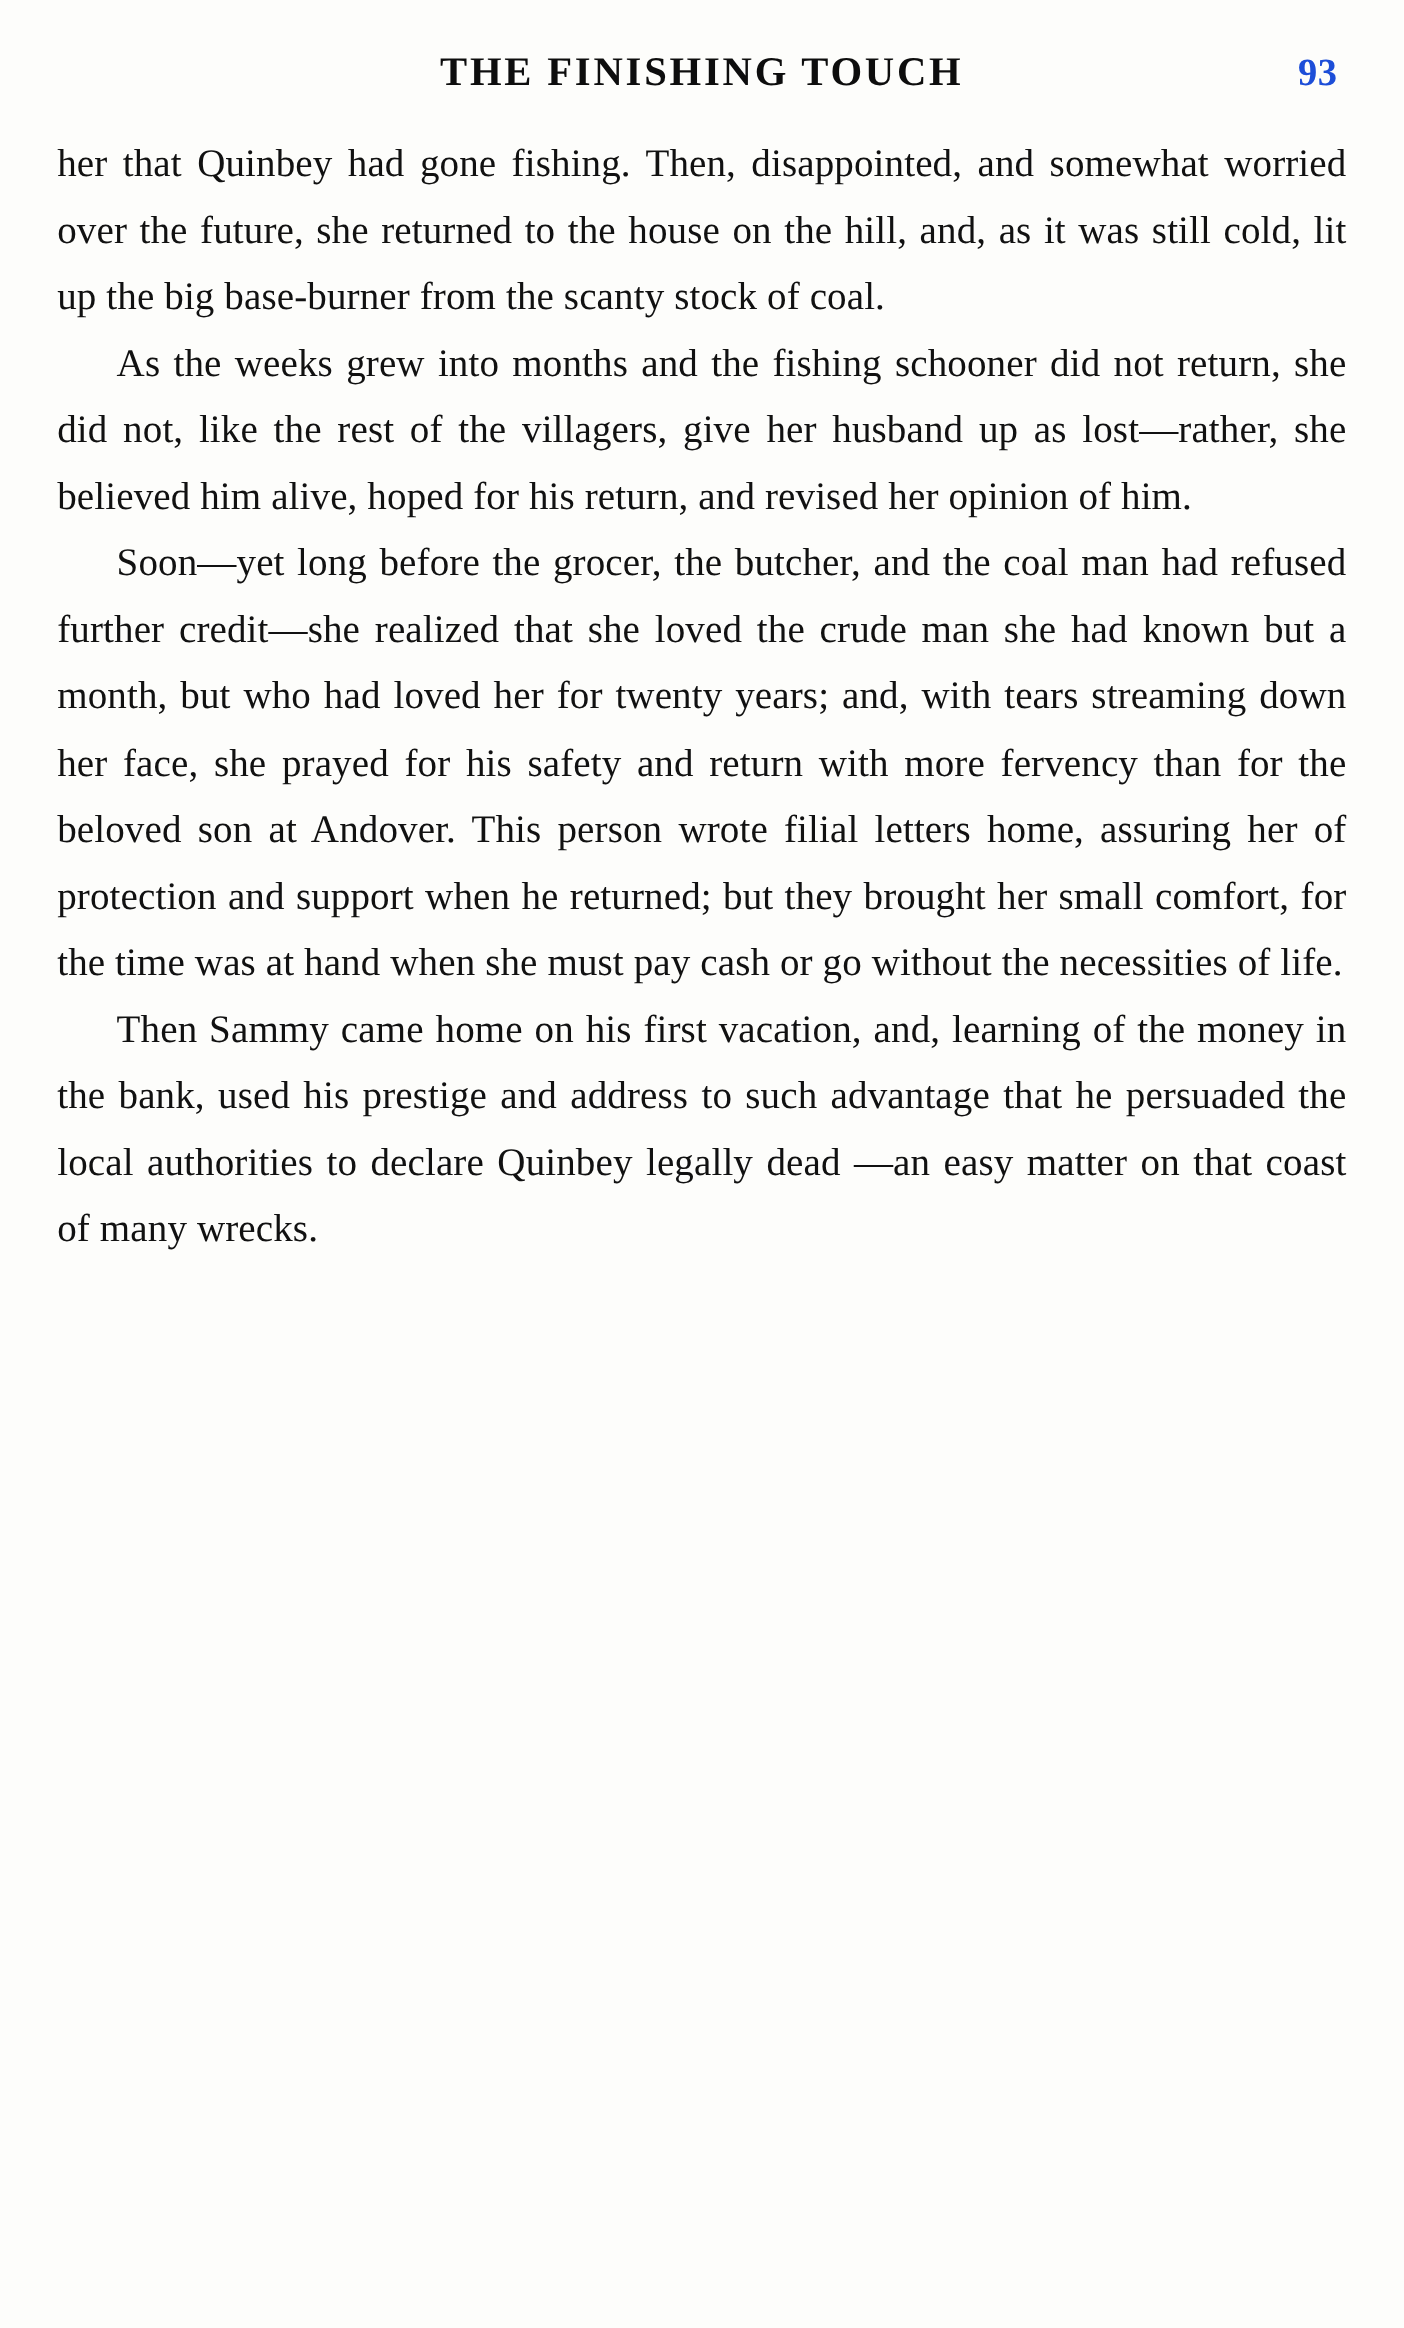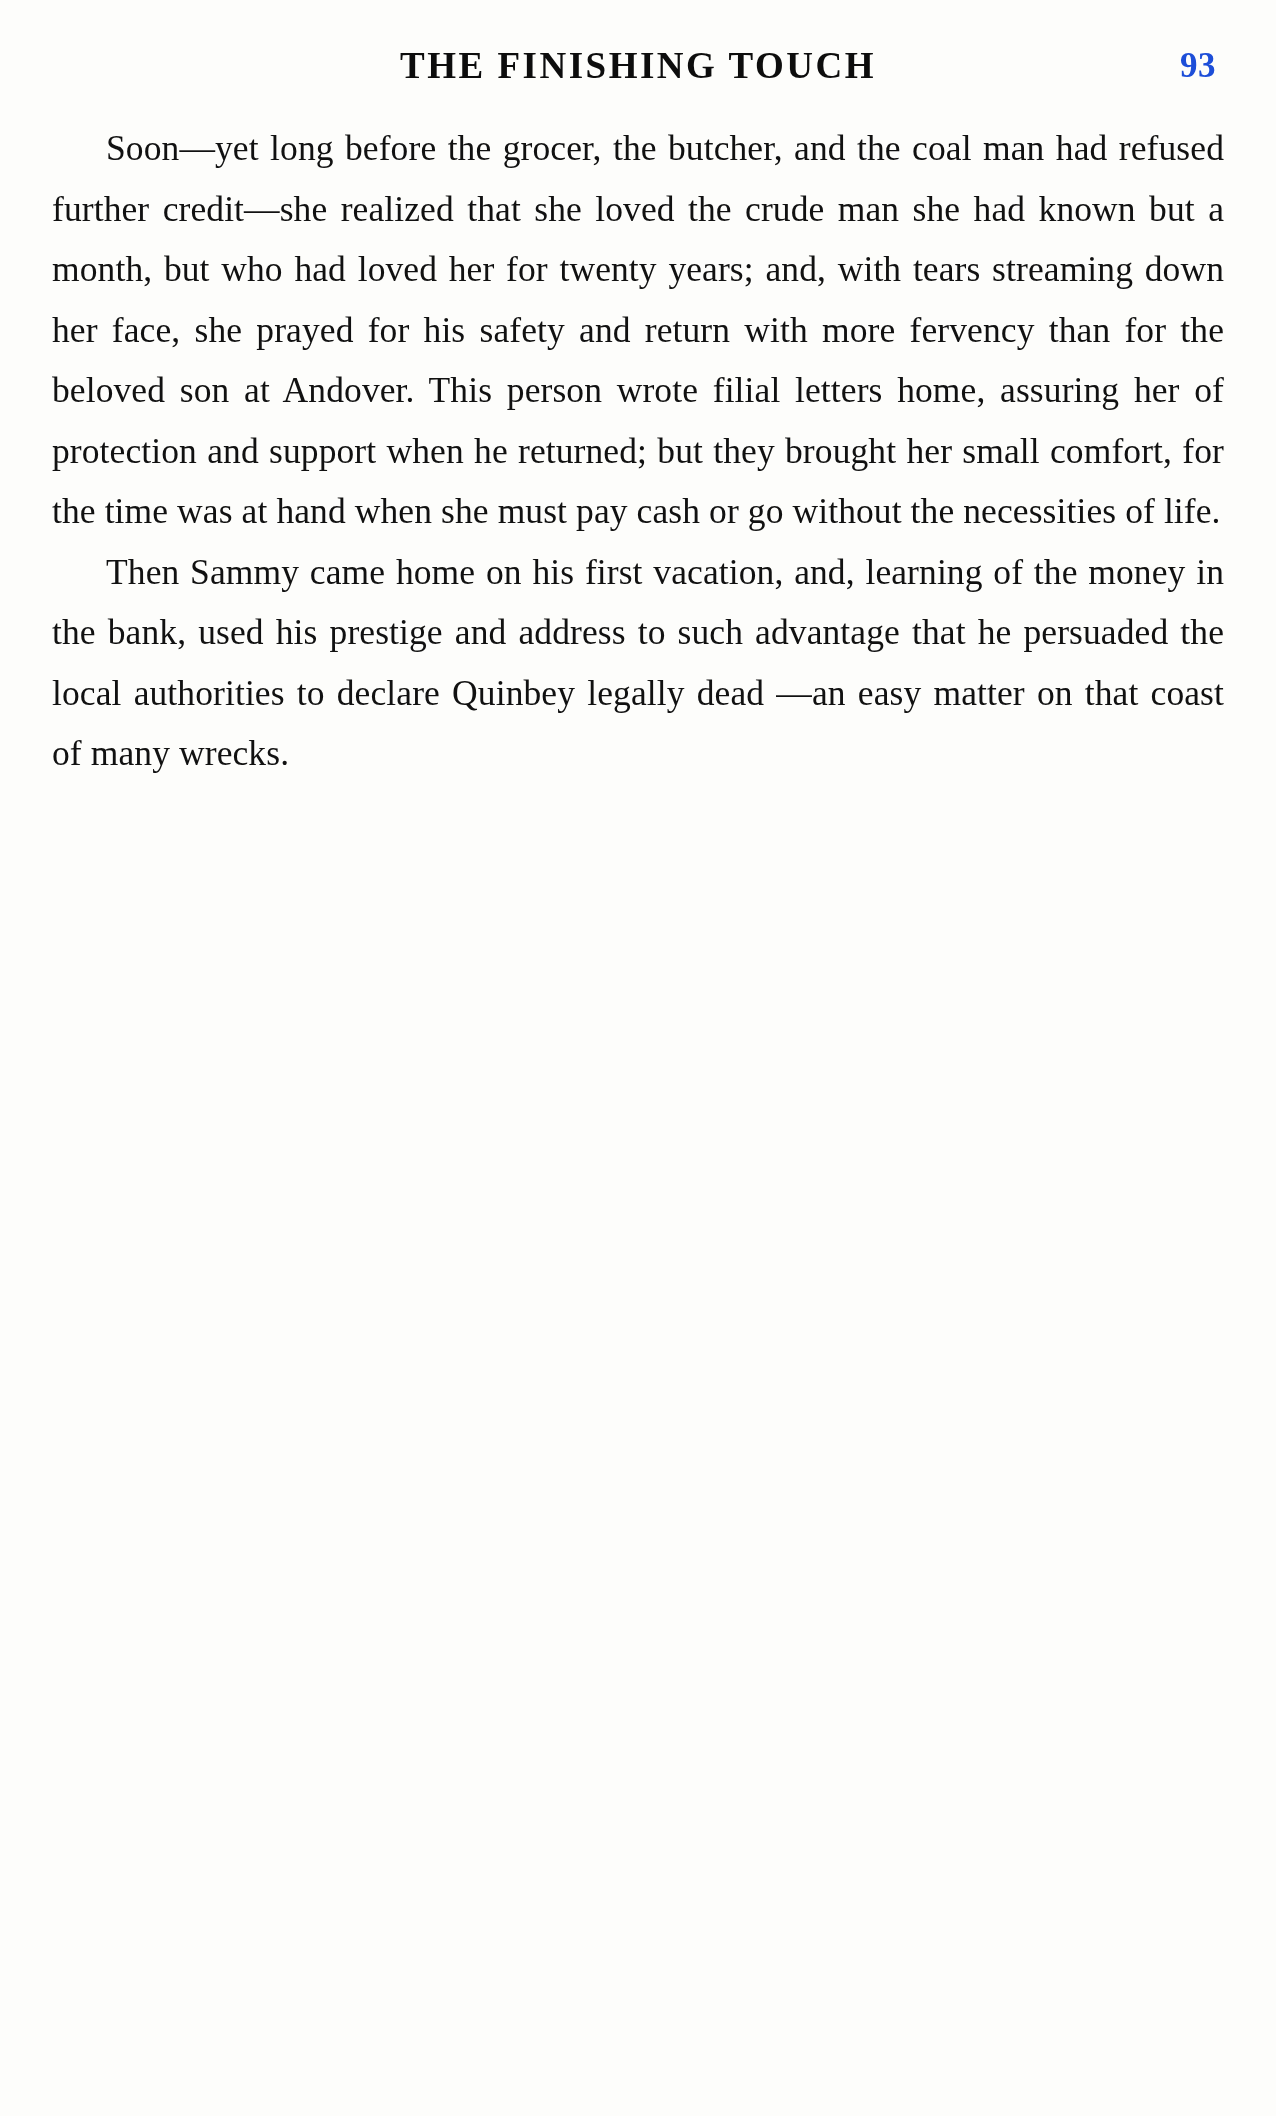--- a/index.html
+++ b/index.html
@@ -80,17 +80,19 @@
 <body>
 
 <div class="page">
 
   <div class="page-header">
     <div class="running-head">THE FINISHING TOUCH</div>
     <div class="folio">93</div>
   </div>
 
   <div class="body-text">
+    <p class="no-indent">her that Quinbey had gone fishing. Then, disappointed, and somewhat worried over the future, she returned to the house on the hill, and, as it was still cold, lit up the big base-burner from the scanty stock of coal.</p>
+    <p>As the weeks grew into months and the fishing schooner did not return, she did not, like the rest of the villagers, give her husband up as lost—rather, she believed him alive, hoped for his return, and revised her opinion of him.</p>
     <p>Soon—yet long before the grocer, the butcher, and the coal man had refused further credit—she realized that she loved the crude man she had known but a month, but who had loved her for twenty years; and, with tears streaming down her face, she prayed for his safety and return with more fervency than for the beloved son at Andover. This person wrote filial letters home, assuring her of protection and support when he returned; but they brought her small comfort, for the time was at hand when she must pay cash or go without the necessities of life.</p>
     <p>Then Sammy came home on his first vacation, and, learning of the money in the bank, used his prestige and address to such advantage that he persuaded the local authorities to declare Quinbey legally dead —an easy matter on that coast of many wrecks.</p>
   </div>
 
 </div>
 
 </body></html>

